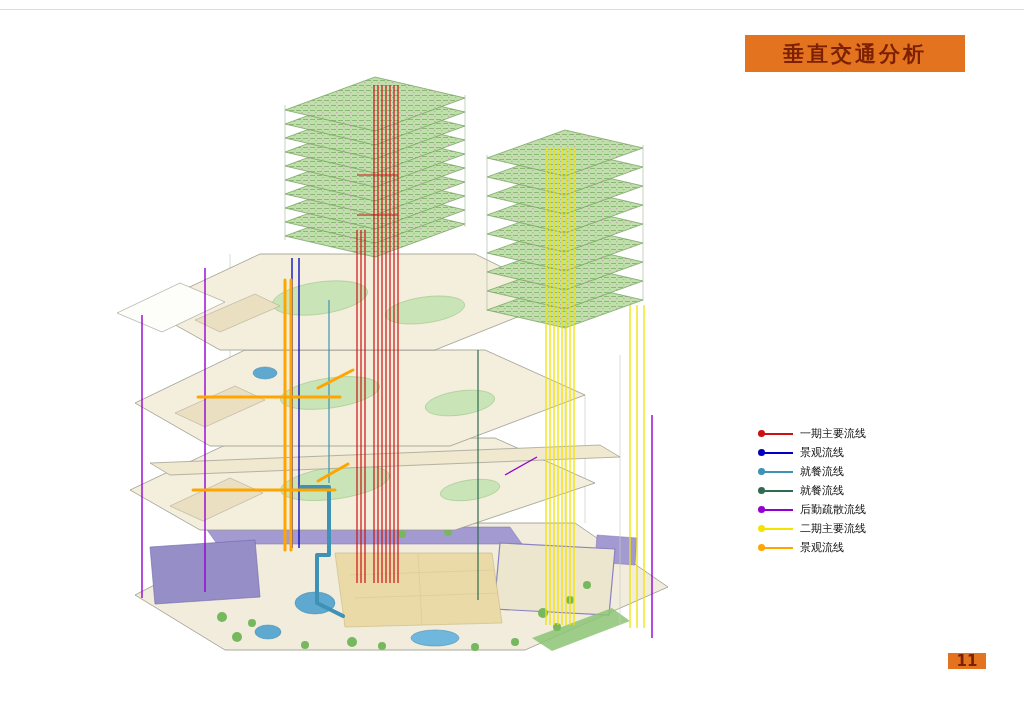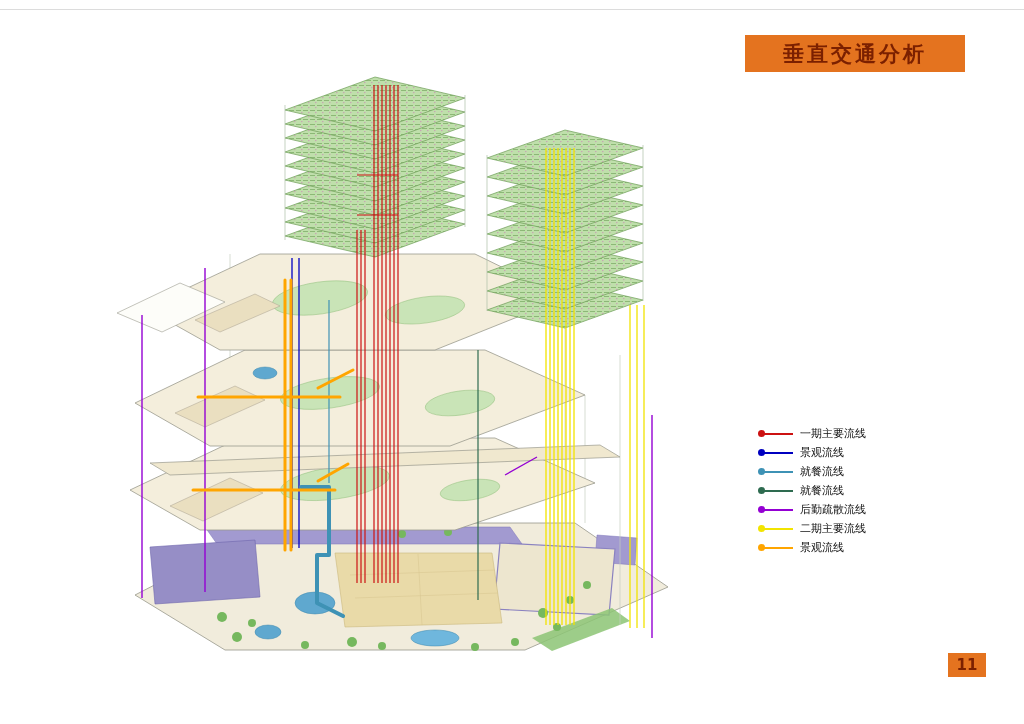--- a/index.html
+++ b/index.html
@@ -15,21 +15,21 @@
   .legend-row{display:flex;align-items:center;height:19px;text-align:right;}
   .lg-dot{width:7px;height:7px;border-radius:50%;flex:0 0 auto;}
   .lg-line{width:30px;height:2px;margin-left:-2px;flex:0 0 auto;}
   .lg-label{margin-left:7px;font-size:11px;color:#111;white-space:nowrap;}
   .footer-bar{position:absolute;left:30px;top:655px;width:910px;height:20px;
               background:#E4731F;display:flex;align-items:center;justify-content:flex-end;}
   .footer-text{font-size:13px;font-weight:bold;white-space:nowrap;}
   .footer-text .brand{color:#7B2000;}
   .footer-text .rest{color:#ffffff;}
   .footer-logo-box{width:178px;height:16px;background:#ffffff;margin:0 8px 0 14px;flex:0 0 auto;}
-  .page-box{position:absolute;left:948px;top:653px;width:38px;height:24px;background:#E4731F;
+  .page-box{position:absolute;left:948px;top:653px;width:38px;height:16px;background:#E4731F;
             display:flex;align-items:center;justify-content:center;
             color:#7B2000;font-weight:bold;font-size:15px;}
 </style>
 </head>
 <body>
 
 <div class="slide">
 
   <div class="top-rule"></div>
 

